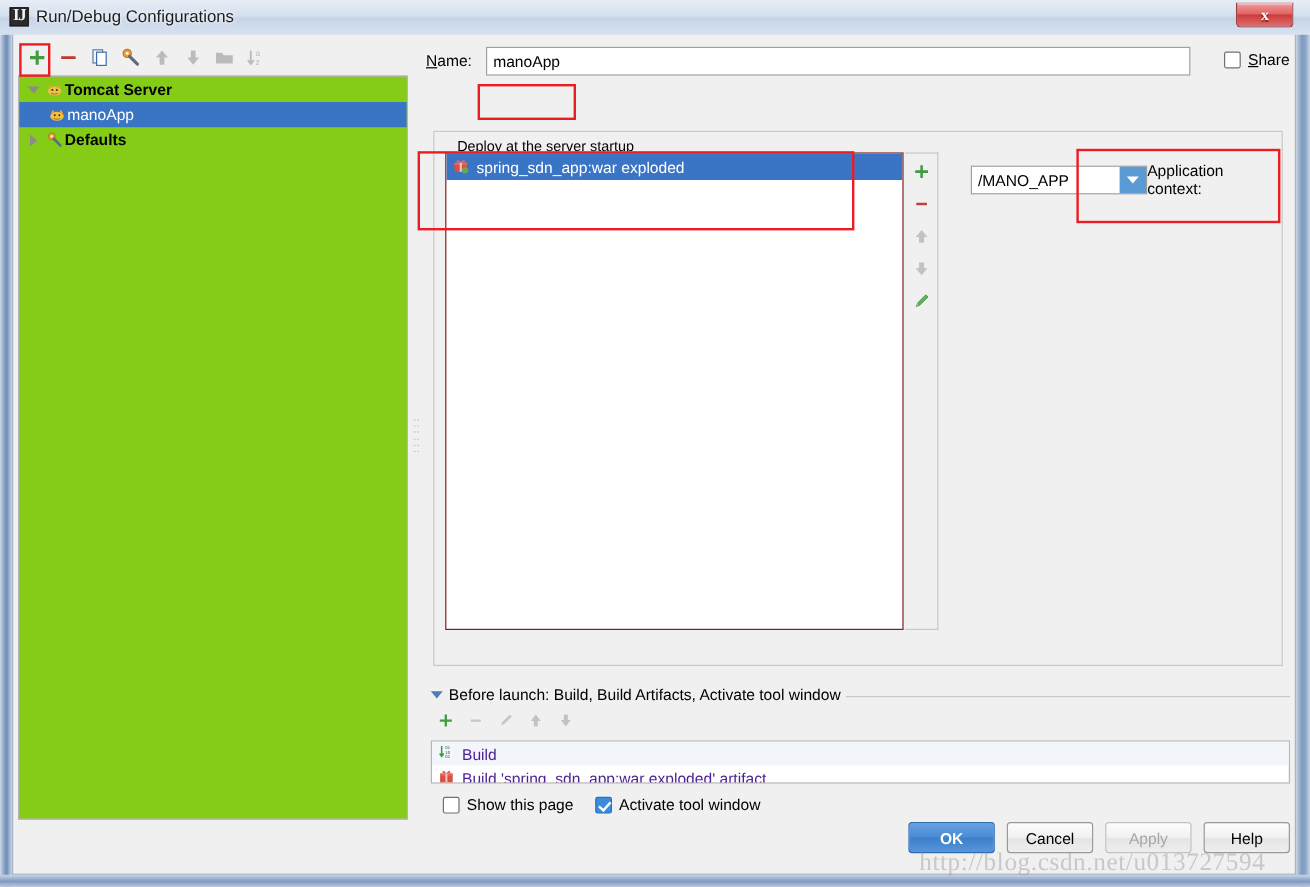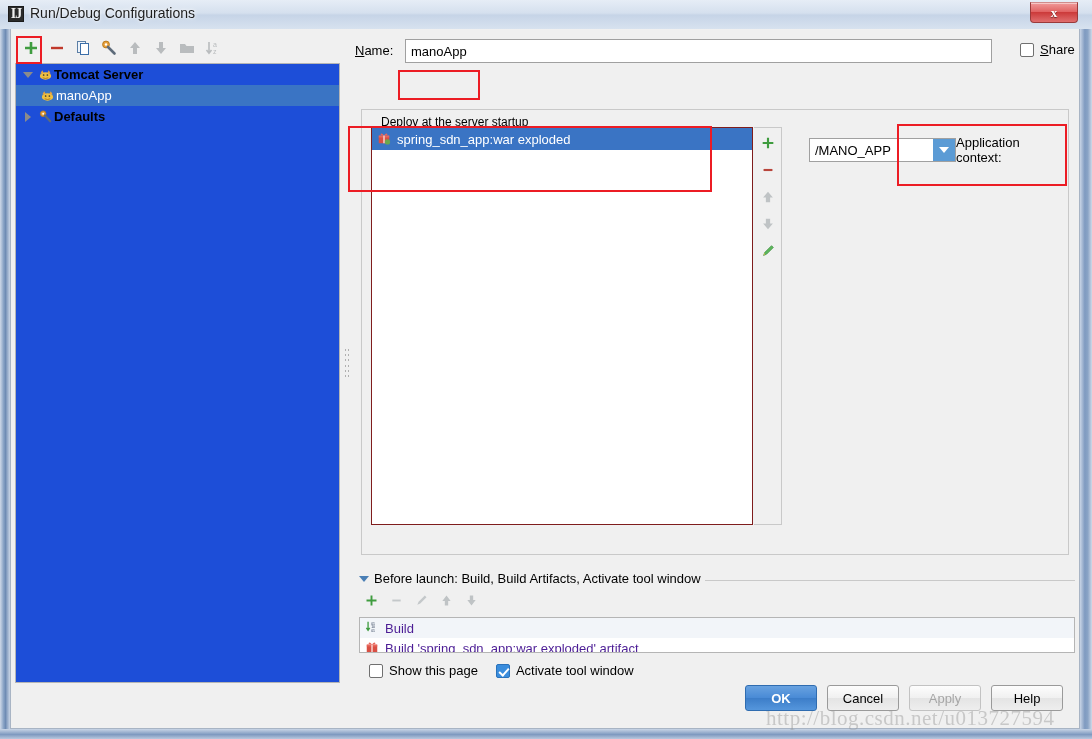--- a/index.html
+++ b/index.html
@@ -92,21 +92,21 @@
     width: 24px; height: 24px;
     display: flex; align-items: center; justify-content: center;
     cursor: pointer;
     position: relative;
   }
   .tb-btn svg { display: block; }
 
   #config-tree {
     position: absolute; left: 0; top: 30px;
     width: 325px; height: 620px;
-    background: #1d4ed8;
+    background: #84cc16;
     border: 1px solid #b5b5b5;
     overflow: hidden;
   }
   .tree-row {
     height: 21px; display: flex; align-items: center;
     font-size: 13px; color: #000000;
     padding-left: 4px; cursor: pointer;
     white-space: nowrap;
   }
   .tree-row.selected { background: #3a74c4; color: #ffffff; }
@@ -332,21 +332,21 @@
     display: flex; align-items: center; gap: 18px;
     font-size: 13px;
   }
   .chk-item { display: flex; align-items: center; gap: 6px; cursor: pointer; }
 
   
   #button-bar {
     position: absolute; left: 0; bottom: 10px; width: 1068px;
     height: 40px;
     display: flex; justify-content: flex-end; align-items: center;
-    gap: 10px; padding-right: 16px;
+    gap: 10px; padding-right: 4px;
   }
   .dlg-btn {
     min-width: 72px; height: 26px;
     font-size: 13px;
     border: 1px solid #9a9a9a;
     border-radius: 3px;
     background: linear-gradient(to bottom, #fdfdfd 0%, #f0f0f0 50%, #e4e4e4 51%, #eeeeee 100%);
     color: #000;
     display: flex; align-items: center; justify-content: center;
     cursor: pointer;

